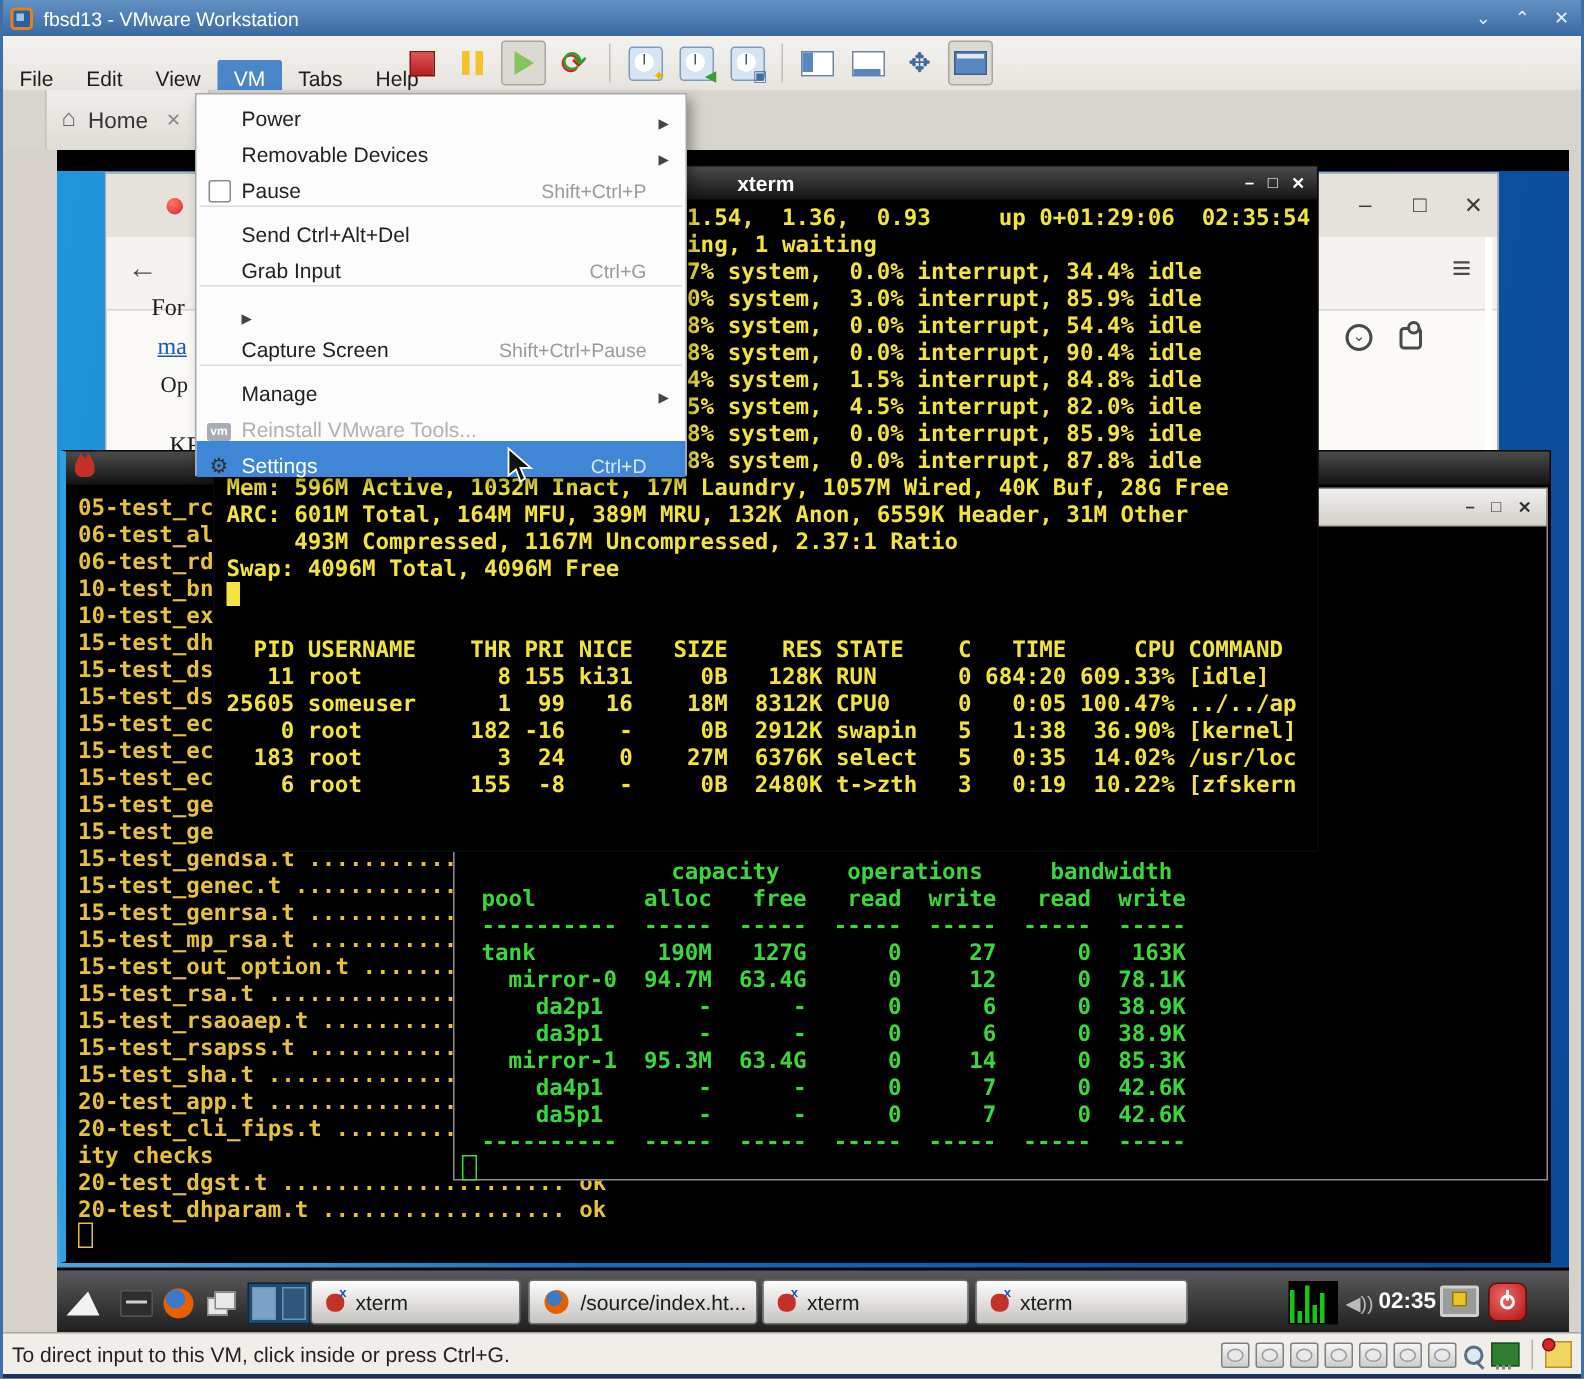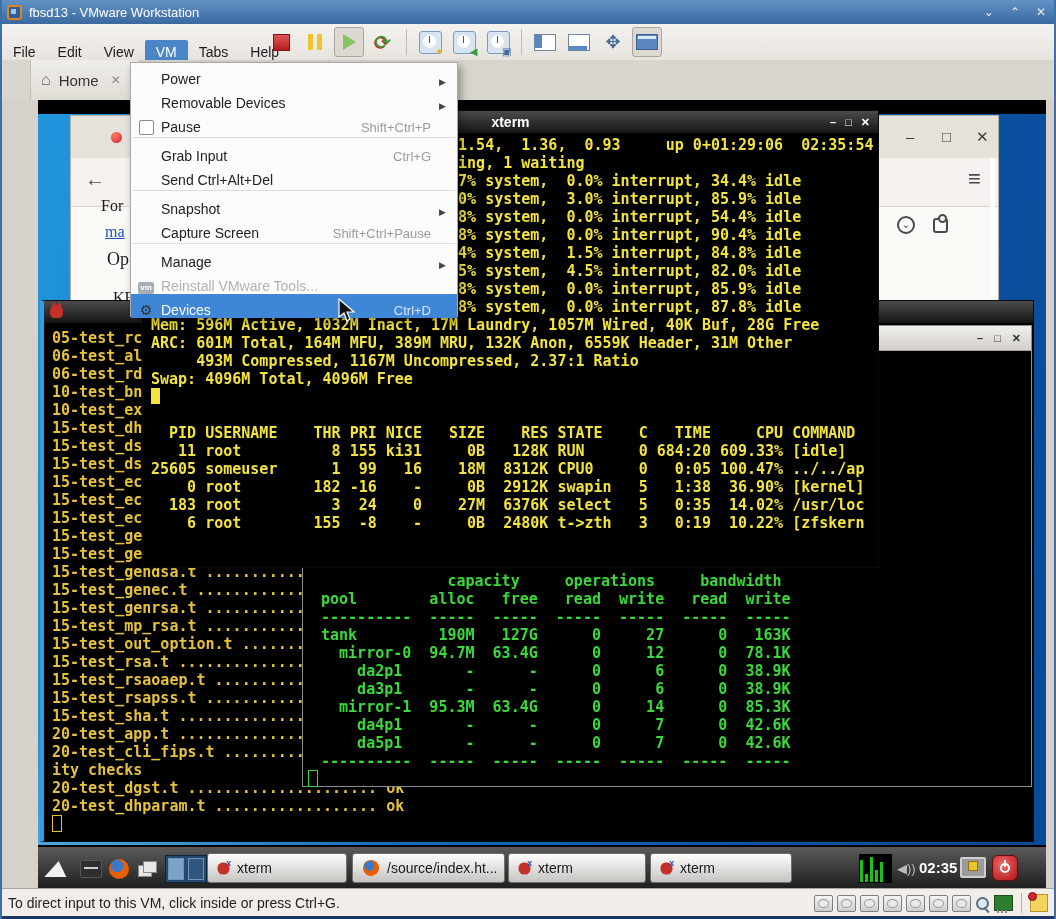--- a/index.html
+++ b/index.html
@@ -251,21 +251,21 @@
           <span class="ff-btn" style="left:905px;">✕</span>
         </div>
         <div class="ff-toolbar">
           <span class="ff-tbic" style="left:14px;top:10px;font-size:20px;">←</span>
           <span class="ff-pocket">⌄</span>
           <span class="ff-puzzle"></span>
           <span class="ff-tbic" style="left:897px;top:8px;font-size:22px;">≡</span>
         </div>
         <span class="ff-text" style="left:30px;top:81px;font-size:16px;">For</span>
         <span class="ff-text ff-link" style="left:34px;top:107px;font-size:16px;">ma</span>
-        <span class="ff-text" style="left:36px;top:133px;font-size:18px;">Op</span>
+        <span class="ff-text" style="left:36px;top:133px;font-size:15px;">Op</span>
         <span class="ff-text" style="left:42px;top:173px;font-size:16px;">KR</span>
         <span class="ff-edge"></span>
       </div>
 
       <div class="abs xwin xterm-left">
         <div class="xtitle">
           <span class="daemon-ic"></span>
         </div>
         <pre class="term c-gold" style="left:8px;top:28px;">05-test_rc5.
 06-test_algo
@@ -430,33 +430,32 @@
         <span class="gut">
           <span class="chk"></span>
         </span>
         <span class="lbl">Pause</span>
         <span class="sc">Shift+Ctrl+P</span>
         <span class="arr"></span>
       </div>
       <div class="msep"></div>
       <div class="mi">
         <span class="gut"></span>
+        <span class="lbl">Send Ctrl+Alt+Del</span>
+        <span class="arr"></span>
+      </div>
+      <div class="mi">
+        <span class="gut"></span>
         <span class="lbl">Grab Input</span>
         <span class="sc">Ctrl+G</span>
         <span class="arr"></span>
       </div>
-      <div class="mi">
-        <span class="gut"></span>
-        <span class="lbl">Send Ctrl+Alt+Del</span>
-        <span class="arr"></span>
-      </div>
       <div class="msep"></div>
       <div class="mi">
         <span class="gut"></span>
-        <span class="lbl">Snapshot</span>
         <span class="arr">▶</span>
       </div>
       <div class="mi">
         <span class="gut"></span>
         <span class="lbl">Capture Screen</span>
         <span class="sc">Shift+Ctrl+Pause</span>
         <span class="arr"></span>
       </div>
       <div class="msep"></div>
       <div class="mi">
@@ -468,21 +467,21 @@
         <span class="gut">
           <span class="vmtools-ic">vm</span>
         </span>
         <span class="lbl">Reinstall VMware Tools...</span>
         <span class="arr"></span>
       </div>
       <div class="mi sel">
         <span class="gut">
           <span class="gear-ic">⚙</span>
         </span>
-        <span class="lbl">Devices</span>
+        <span class="lbl">Settings</span>
         <span class="sc">Ctrl+D</span>
         <span class="arr"></span>
       </div>
     </div>
 
   <svg class="abs" id="mouse-cursor" width="22" height="26">
     <polygon points="1,1 1,19 6,15 9,23 12,21 9,14 16,14" fill="#111" stroke="#fff" stroke-width="1.2"></polygon>
   </svg>
 </div>
 

